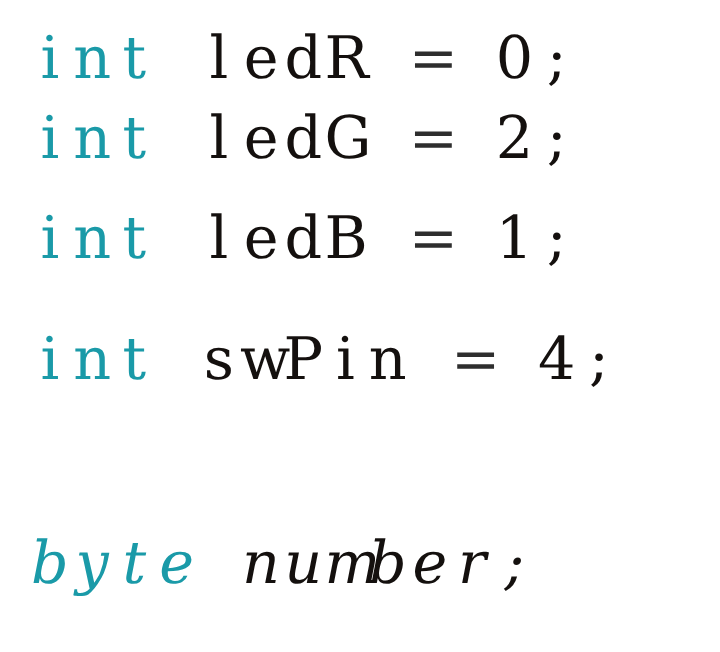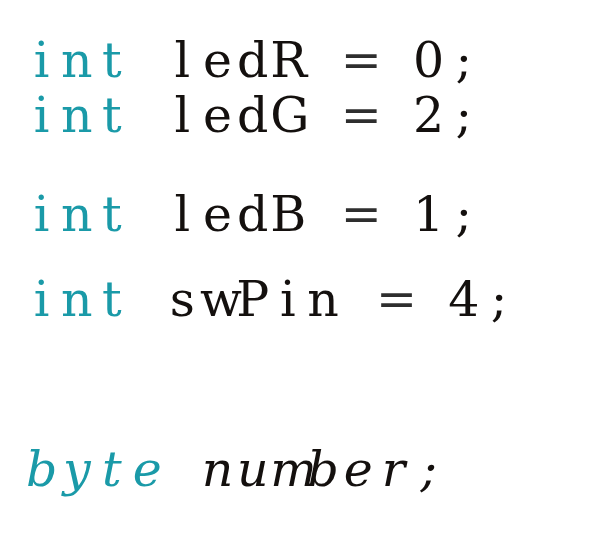--- a/index.html
+++ b/index.html
@@ -58,23 +58,23 @@
   }
 
   .kw   { color: #1a9aa8; }
   .name { color: #14100e; }
   .op   { color: #2e2e2e; }
   .num  { color: #14100e; }
   .punc { color: #14100e; }
   .sp   { color: transparent; }
 
   
-  .row0 { top: 18px;   }
+  .row0 { top: 6px;   }
   .row1 { top: 73px;  }
-  .row2 { top: 172px; }
+  .row2 { top: 156px; }
   .row3 { top: 257px; }
   .row4 { top: 342px; }  
   .row5 { top: 427px; font-style: italic; }
 </style>
 <style>.kw{color:#1a9aa8;}.name{color:#14100e;}.op{color:#2e2e2e;}.num{color:#14100e;}.punc{color:#14100e;}#code-block{background:#ffffff;}.code-line{left:24px;line-height:85px;height:85px;}.ch{width:35.2px;font-size:49px;line-height:85px;}.tok{font-size:49px;line-height:85px;}</style></head>
 <body>
 
 <div id="code-block">
 
 <div class="code-line row0"><span class="tok kw"><span class="ch">i</span><span class="ch">n</span><span class="ch">t</span></span><span class="tok sp"><span class="ch">&nbsp;</span></span><span class="tok name"><span class="ch">l</span><span class="ch">e</span><span class="ch">d</span><span class="ch">R</span></span><span class="tok sp"><span class="ch">&nbsp;</span></span><span class="tok op"><span class="ch">=</span></span><span class="tok sp"><span class="ch">&nbsp;</span></span><span class="tok num"><span class="ch">0</span></span><span class="tok punc"><span class="ch">;</span></span></div>

